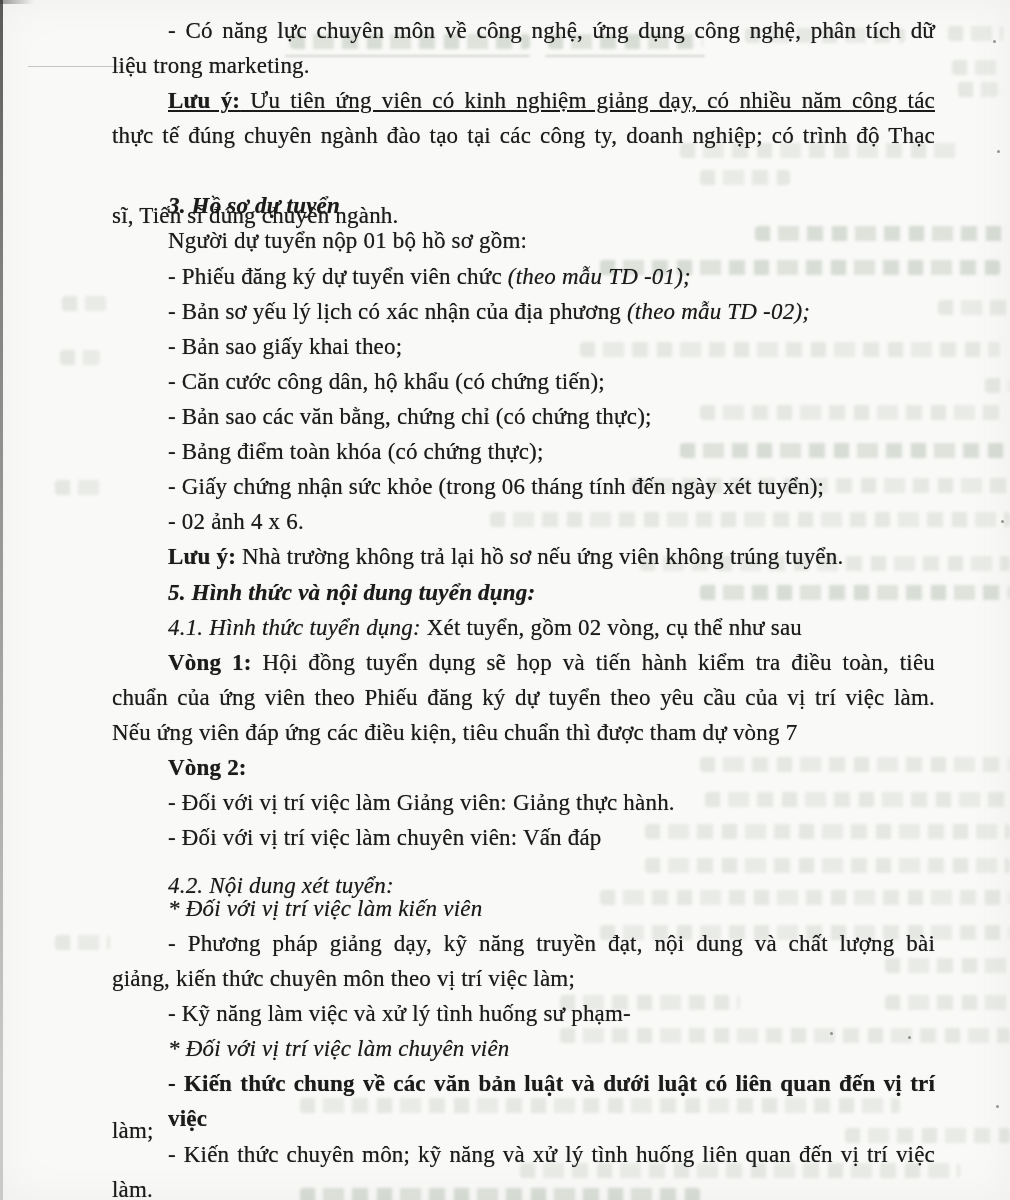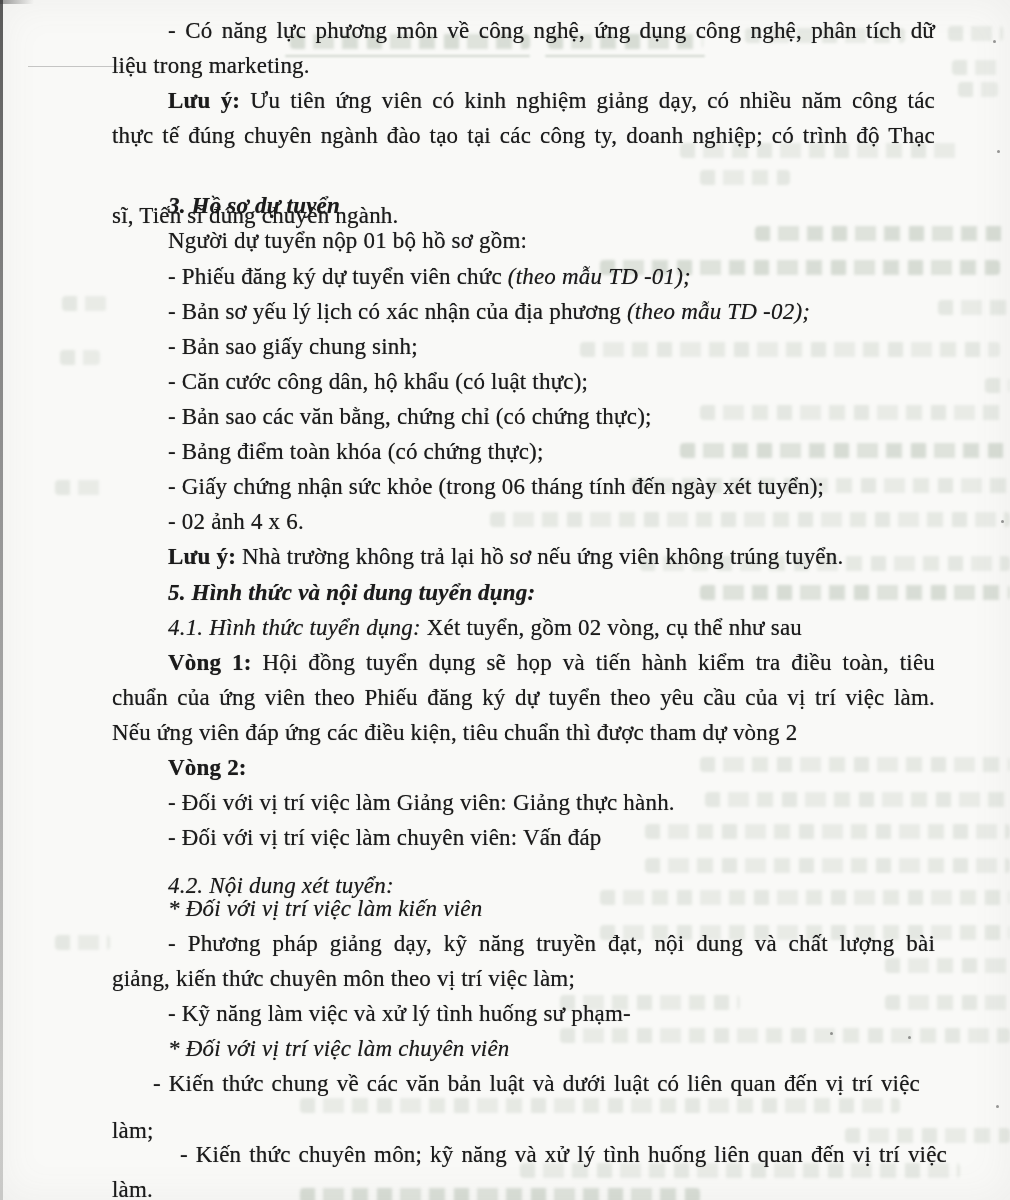--- a/index.html
+++ b/index.html
@@ -111,48 +111,48 @@
   <div id="artifact-layer">
       <div class="scan-line" style="left: 28px; top: 66px; width: 95px;"></div>
       <div class="speck" style="left: 993px; top: 40px;"></div>
       <div class="speck" style="left: 997px; top: 150px;"></div>
       <div class="speck" style="left: 1001px; top: 520px;"></div>
       <div class="speck" style="left: 830px; top: 1032px;"></div>
       <div class="speck" style="left: 908px; top: 1036px;"></div>
       <div class="speck" style="left: 996px; top: 1105px;"></div>
     </div>
   <div id="text-layer">
-      <div class="line justify" style="top: 13px; left: 168px; width: 767px;"><span>- Có năng lực phương môn về công nghệ, ứng dụng công nghệ, phân tích dữ</span></div>
+      <div class="line justify" style="top: 13px; left: 168px; width: 767px;"><span>- Có năng lực chuyên môn về công nghệ, ứng dụng công nghệ, phân tích dữ</span></div>
       <div class="line" style="top: 48px; left: 112px;"><span>liệu trong marketing.</span></div>
-      <div class="line justify" style="top: 83px; left: 168px; width: 767px;"><span class="b">Lưu ý:</span><span> Ưu tiên ứng viên có kinh nghiệm giảng dạy, có nhiều năm công tác</span></div>
+      <div class="line justify" style="top: 83px; left: 168px; width: 767px; text-decoration: underline;"><span class="b">Lưu ý:</span><span> Ưu tiên ứng viên có kinh nghiệm giảng dạy, có nhiều năm công tác</span></div>
       <div class="line justify" style="top: 118px; left: 112px; width: 823px;"><span>thực tế đúng chuyên ngành đào tạo tại các công ty, doanh nghiệp; có trình độ Thạc</span></div>
       <div class="line" style="top: 153px; left: 112px; margin-top: 45px;"><span>sĩ, Tiến sĩ đúng chuyên ngành.</span></div>
       <div class="line" style="top: 188px; left: 168px; text-align: right;"><span class="bi">3. Hồ sơ dự tuyển</span></div>
       <div class="line" style="top: 223px; left: 168px;"><span>Người dự tuyển nộp 01 bộ hồ sơ gồm:</span></div>
       <div class="line" style="top: 259px; left: 168px;"><span>- Phiếu đăng ký dự tuyển viên chức </span><span class="i">(theo mẫu TD -01);</span></div>
       <div class="line" style="top: 294px; left: 168px;"><span>- Bản sơ yếu lý lịch có xác nhận của địa phương </span><span class="i">(theo mẫu TD -02);</span></div>
-      <div class="line" style="top: 329px; left: 168px;"><span>- Bản sao giấy chung sinh;</span></div>
-      <div class="line" style="top: 364px; left: 168px;"><span>- Căn cước công dân, hộ khẩu (có luật thực);</span></div>
+      <div class="line" style="top: 329px; left: 168px;"><span>- Bản sao giấy khai theo;</span></div>
+      <div class="line" style="top: 364px; left: 168px;"><span>- Căn cước công dân, hộ khẩu (có chứng tiến);</span></div>
       <div class="line" style="top: 399px; left: 168px; text-align: right;"><span>- Bản sao các văn bằng, chứng chỉ (có chứng thực);</span></div>
       <div class="line" style="top: 434px; left: 168px;"><span>- Bảng điểm toàn khóa (có chứng thực);</span></div>
       <div class="line" style="top: 469px; left: 168px;"><span>- Giấy chứng nhận sức khỏe (trong 06 tháng tính đến ngày xét tuyển);</span></div>
       <div class="line" style="top: 504px; left: 168px;"><span>- 02 ảnh 4 x 6.</span></div>
       <div class="line" style="top: 539px; left: 168px;"><span class="b">Lưu ý:</span><span> Nhà trường không trả lại hồ sơ nếu ứng viên không trúng tuyển.</span></div>
       <div class="line" style="top: 575px; left: 168px;"><span class="bi">5. Hình thức và nội dung tuyển dụng:</span></div>
       <div class="line" style="top: 610px; left: 168px;"><span class="i">4.1. Hình thức tuyển dụng:</span><span> Xét tuyển, gồm 02 vòng, cụ thể như sau</span></div>
       <div class="line justify" style="top: 645px; left: 168px; width: 767px;"><span class="b">Vòng 1:</span><span> Hội đồng tuyển dụng sẽ họp và tiến hành kiểm tra điều toàn, tiêu</span></div>
       <div class="line justify" style="top: 680px; left: 112px; width: 823px;"><span>chuẩn của ứng viên theo Phiếu đăng ký dự tuyển theo yêu cầu của vị trí việc làm.</span></div>
-      <div class="line" style="top: 715px; left: 112px;"><span>Nếu ứng viên đáp ứng các điều kiện, tiêu chuẩn thì được tham dự vòng 2</span></div>
+      <div class="line" style="top: 715px; left: 112px;"><span>Nếu ứng viên đáp ứng các điều kiện, tiêu chuẩn thì được tham dự vòng 7</span></div>
       <div class="line" style="top: 750px; left: 168px;"><span class="b">Vòng 2:</span></div>
       <div class="line" style="top: 785px; left: 168px;"><span>- Đối với vị trí việc làm Giảng viên: Giảng thực hành.</span></div>
       <div class="line" style="top: 820px; left: 168px;"><span>- Đối với vị trí việc làm chuyên viên: Vấn đáp</span></div>
       <div class="line" style="top: 856px; left: 168px; margin-top: 12px;"><span class="i">4.2. Nội dung xét tuyển:</span></div>
       <div class="line" style="top: 891px; left: 168px;"><span class="i">* Đối với vị trí việc làm kiến viên</span></div>
       <div class="line justify" style="top: 926px; left: 168px; width: 767px;"><span>- Phương pháp giảng dạy, kỹ năng truyền đạt, nội dung và chất lượng bài</span></div>
       <div class="line" style="top: 961px; left: 112px;"><span>giảng, kiến thức chuyên môn theo vị trí việc làm;</span></div>
       <div class="line" style="top: 996px; left: 168px;"><span>- Kỹ năng làm việc và xử lý tình huống sư phạm-</span></div>
       <div class="line" style="top: 1031px; left: 168px;"><span class="i">* Đối với vị trí việc làm chuyên viên</span></div>
-      <div class="line justify" style="top: 1066px; left: 153px; width: 767px;"><span>- Kiến thức chung về các văn bản luật và dưới luật có liên quan đến vị trí việc</span></div>
+      <div class="line justify" style="top: 1066px; left: 168px; width: 767px; font-weight: bold;"><span>- Kiến thức chung về các văn bản luật và dưới luật có liên quan đến vị trí việc</span></div>
       <div class="line" style="top: 1101px; left: 112px; margin-top: 12px;"><span>làm;</span></div>
-      <div class="line justify" style="top: 1137px; left: 168px; width: 767px; margin-left: 12px;"><span>- Kiến thức chuyên môn; kỹ năng và xử lý tình huống liên quan đến vị trí việc</span></div>
+      <div class="line justify" style="top: 1137px; left: 168px; width: 767px;"><span>- Kiến thức chuyên môn; kỹ năng và xử lý tình huống liên quan đến vị trí việc</span></div>
       <div class="line" style="top: 1172px; left: 112px;"><span>làm.</span></div>
     </div>
 </div>
 
 </body></html>

